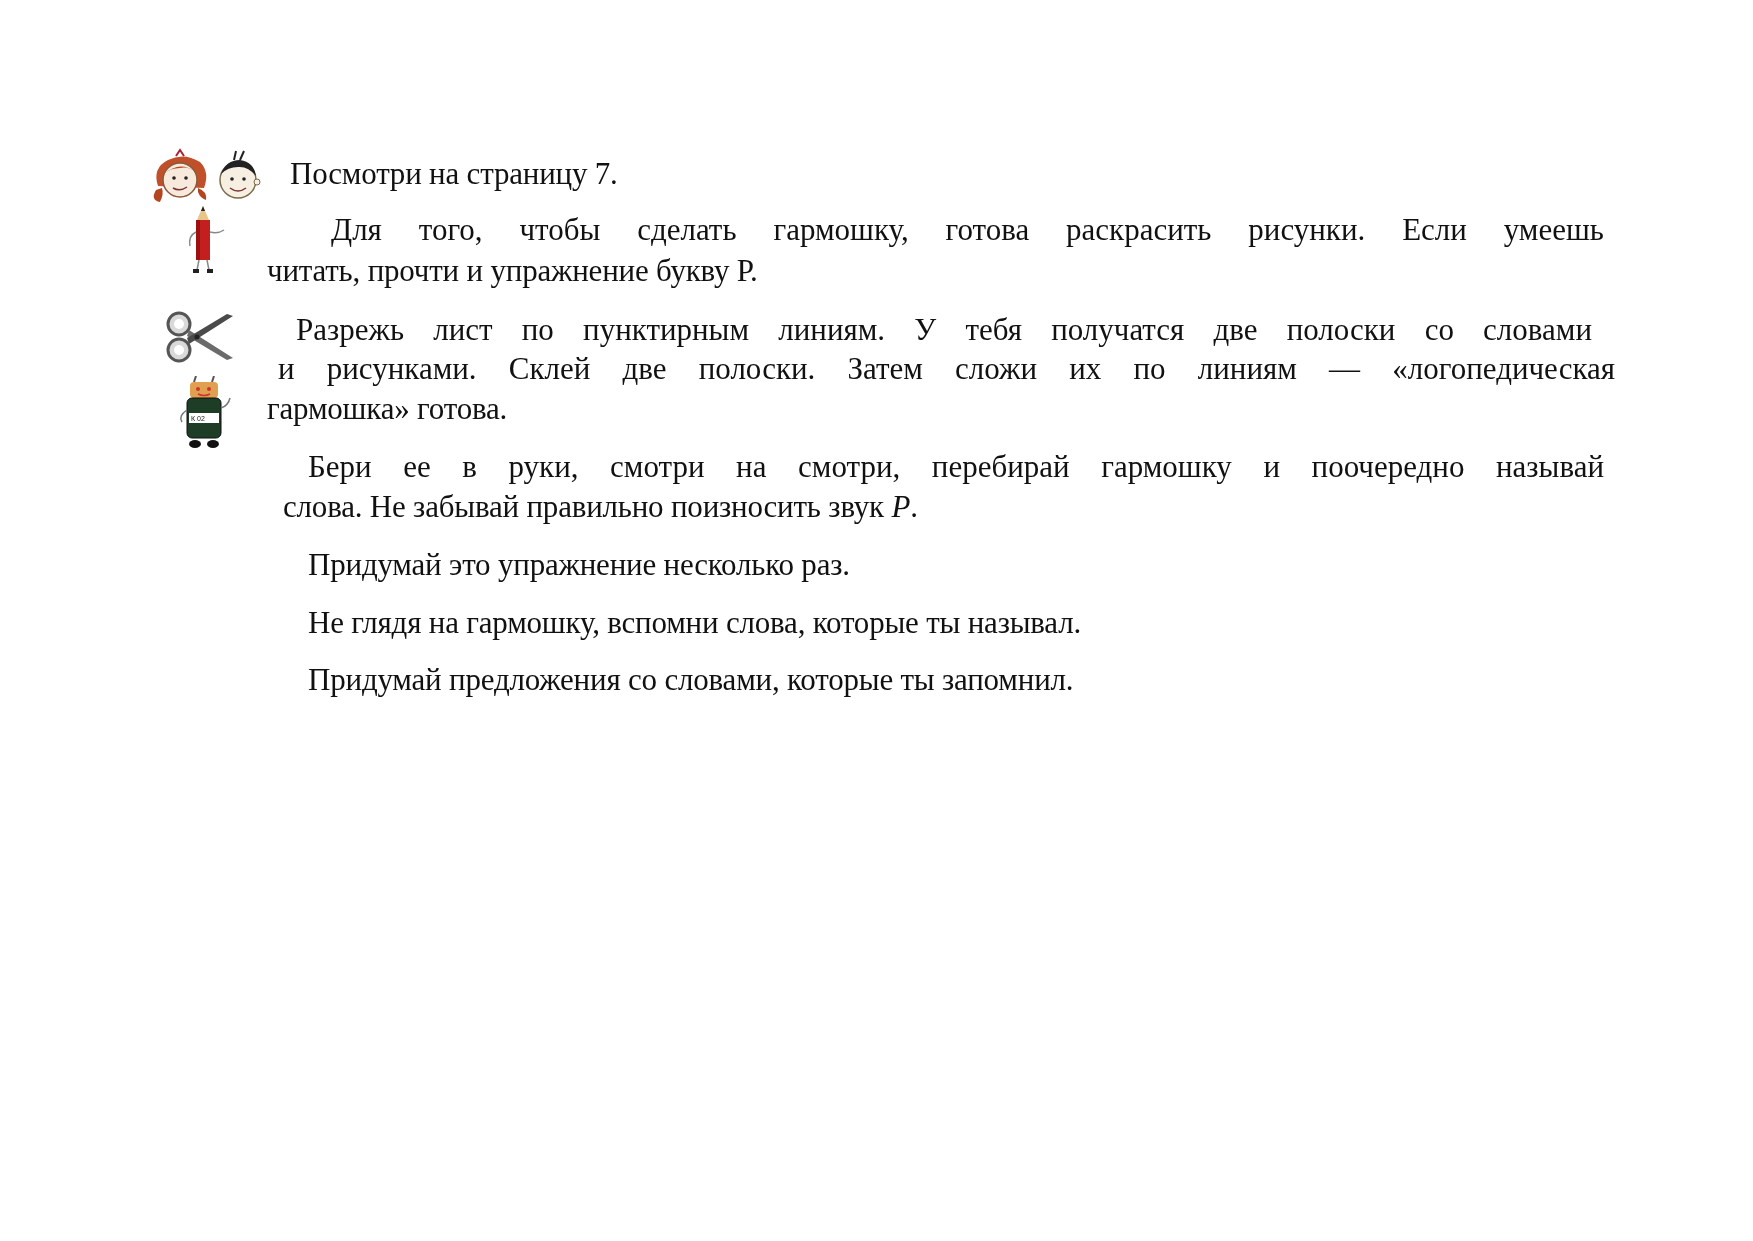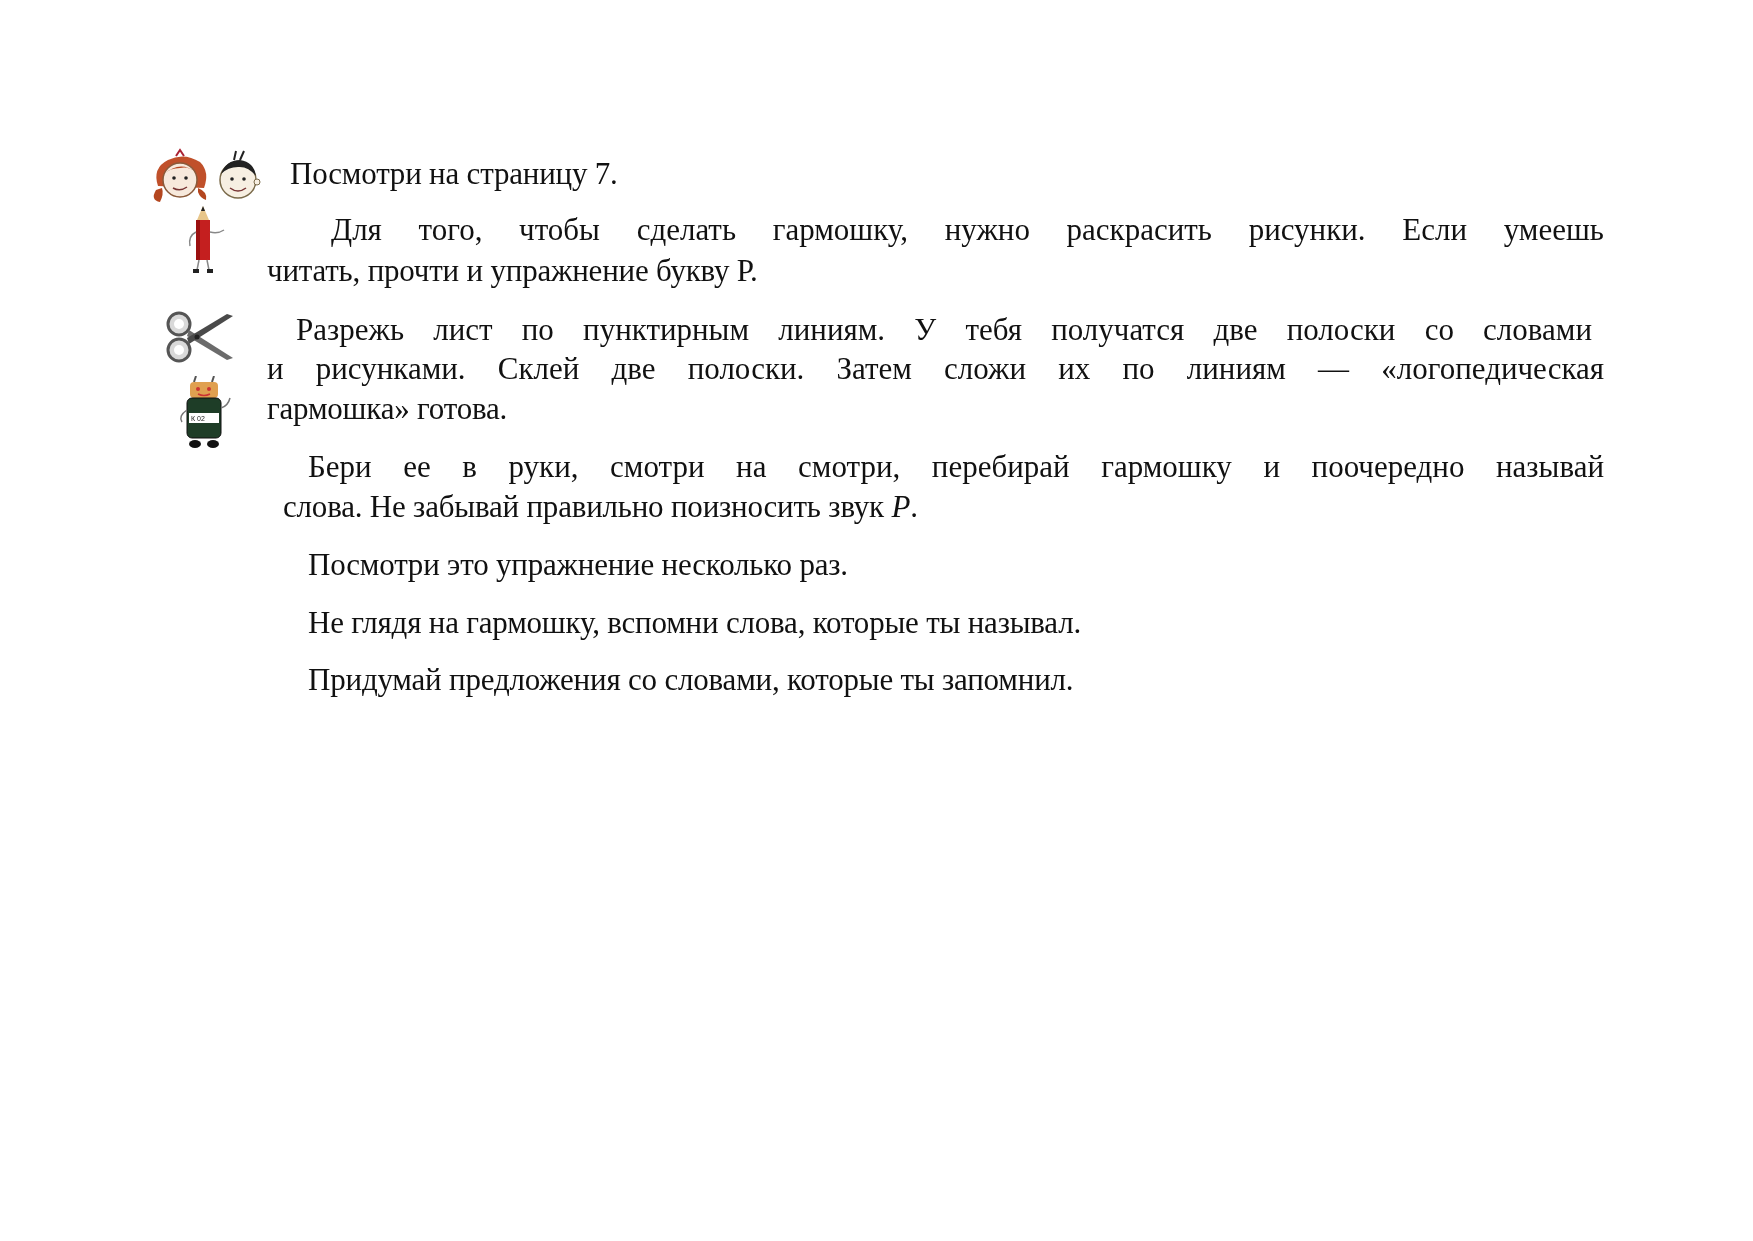--- a/index.html
+++ b/index.html
@@ -77,34 +77,34 @@
     <path d="M11 34 Q2 40 6 46" stroke="#777" stroke-width="1.5" fill="none"></path>
     <path d="M45 32 Q52 30 54 22" stroke="#777" stroke-width="1.5" fill="none"></path>
     <ellipse cx="19" cy="68" rx="6" ry="4" fill="#111"></ellipse>
       <ellipse cx="37" cy="68" rx="6" ry="4" fill="#111"></ellipse>
   </svg>
 </div>
 
 <div class="line" style="left:290px;top:154px;">Посмотри на страницу 7.</div>
 
 <div class="just" style="left: 331px; width: 1273px; top: 210px; white-space: normal;">
-  <span>Для того, чтобы сделать гармошку, нужно раскрасить рисунки. Если умеешь</span>
+  <span>Для того, чтобы сделать гармошку, готова раскрасить рисунки. Если умеешь</span>
 </div>
 <div class="line" style="left:267px;top:251px;">читать, прочти и упражнение букву Р.</div>
 
 <div class="just" style="left: 296px; width: 1296px; top: 310px; white-space: normal;">
   <span>Разрежь лист по пунктирным линиям. У тебя получатся две полоски со словами</span>
 </div>
-<div class="just" style="top: 349px; white-space: normal;">
+<div class="just" style="top: 349px; white-space: normal; margin-left: 11px;">
   <span>и рисунками. Склей две полоски. Затем сложи их по линиям — «логопедическая</span>
 </div>
 <div class="line" style="left:267px;top:389px;">гармошка» готова.</div>
 
 <div class="just" style="left: 308px; width: 1296px; top: 447px; white-space: normal;">
   <span>Бери ее в руки, смотри на смотри, перебирай гармошку и поочередно называй</span>
 </div>
 <div class="line" style="left:267px;top:487px;margin-left:16px;">
   <span>слова. Не забывай правильно поизносить звук </span><i class="it">Р</i><span>.</span>
 </div>
 
-<div class="line" style="left:308px;top:545px;">Посмотри это упражнение несколько раз.</div>
+<div class="line" style="left:308px;top:545px;">Придумай это упражнение несколько раз.</div>
 <div class="line" style="left:308px;top:603px;">Не глядя на гармошку, вспомни слова, которые ты называл.</div>
 <div class="line" style="left:308px;top:660px;">Придумай предложения со словами, которые ты запомнил.</div>
 
 </body></html>

